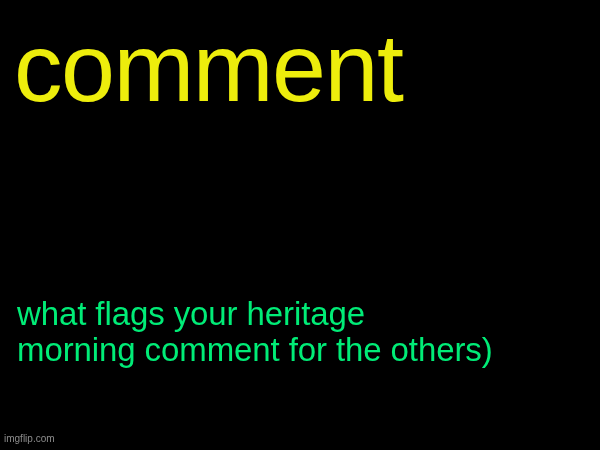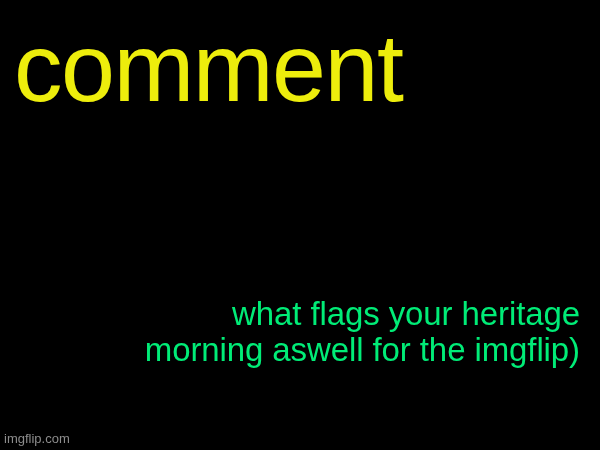--- a/index.html
+++ b/index.html
@@ -27,54 +27,54 @@
     font-size: 97px;
     line-height: 1.0;
     font-weight: 400;
     letter-spacing: -1.5px;
     white-space: nowrap;
   }
 
   
   #bottom-caption {
     position: absolute;
-    left: 4px;
+    left: 17px;
     top: 296px;
     width: 576px;
-    text-align: right;
+    text-align: left;
     color: #00EC77;
     font-size: 33px;
     line-height: 36px;
     font-weight: 400;
     letter-spacing: -0.1px;
   }
   #bottom-caption .cap-line {
     display: block;
     white-space: nowrap;
   }
 
   
   #watermark {
     position: absolute;
     left: 4px;
     bottom: 5px;
     color: #8C8C8C;
-    font-size: 13px;
+    font-size: 10px;
     line-height: 12px;
     font-weight: 400;
     letter-spacing: 0px;
   }
 </style>
 </head>
 <body>
 
 <div id="meme">
 
   <div id="top-caption">comment</div>
 
   <div id="bottom-caption">
     <span class="cap-line">what flags your heritage</span>
-    <span class="cap-line">morning aswell for the imgflip)</span>
+    <span class="cap-line">morning comment for the others)</span>
   </div>
 
   <div id="watermark">imgflip.com</div>
 
 </div>
 
 </body></html>

